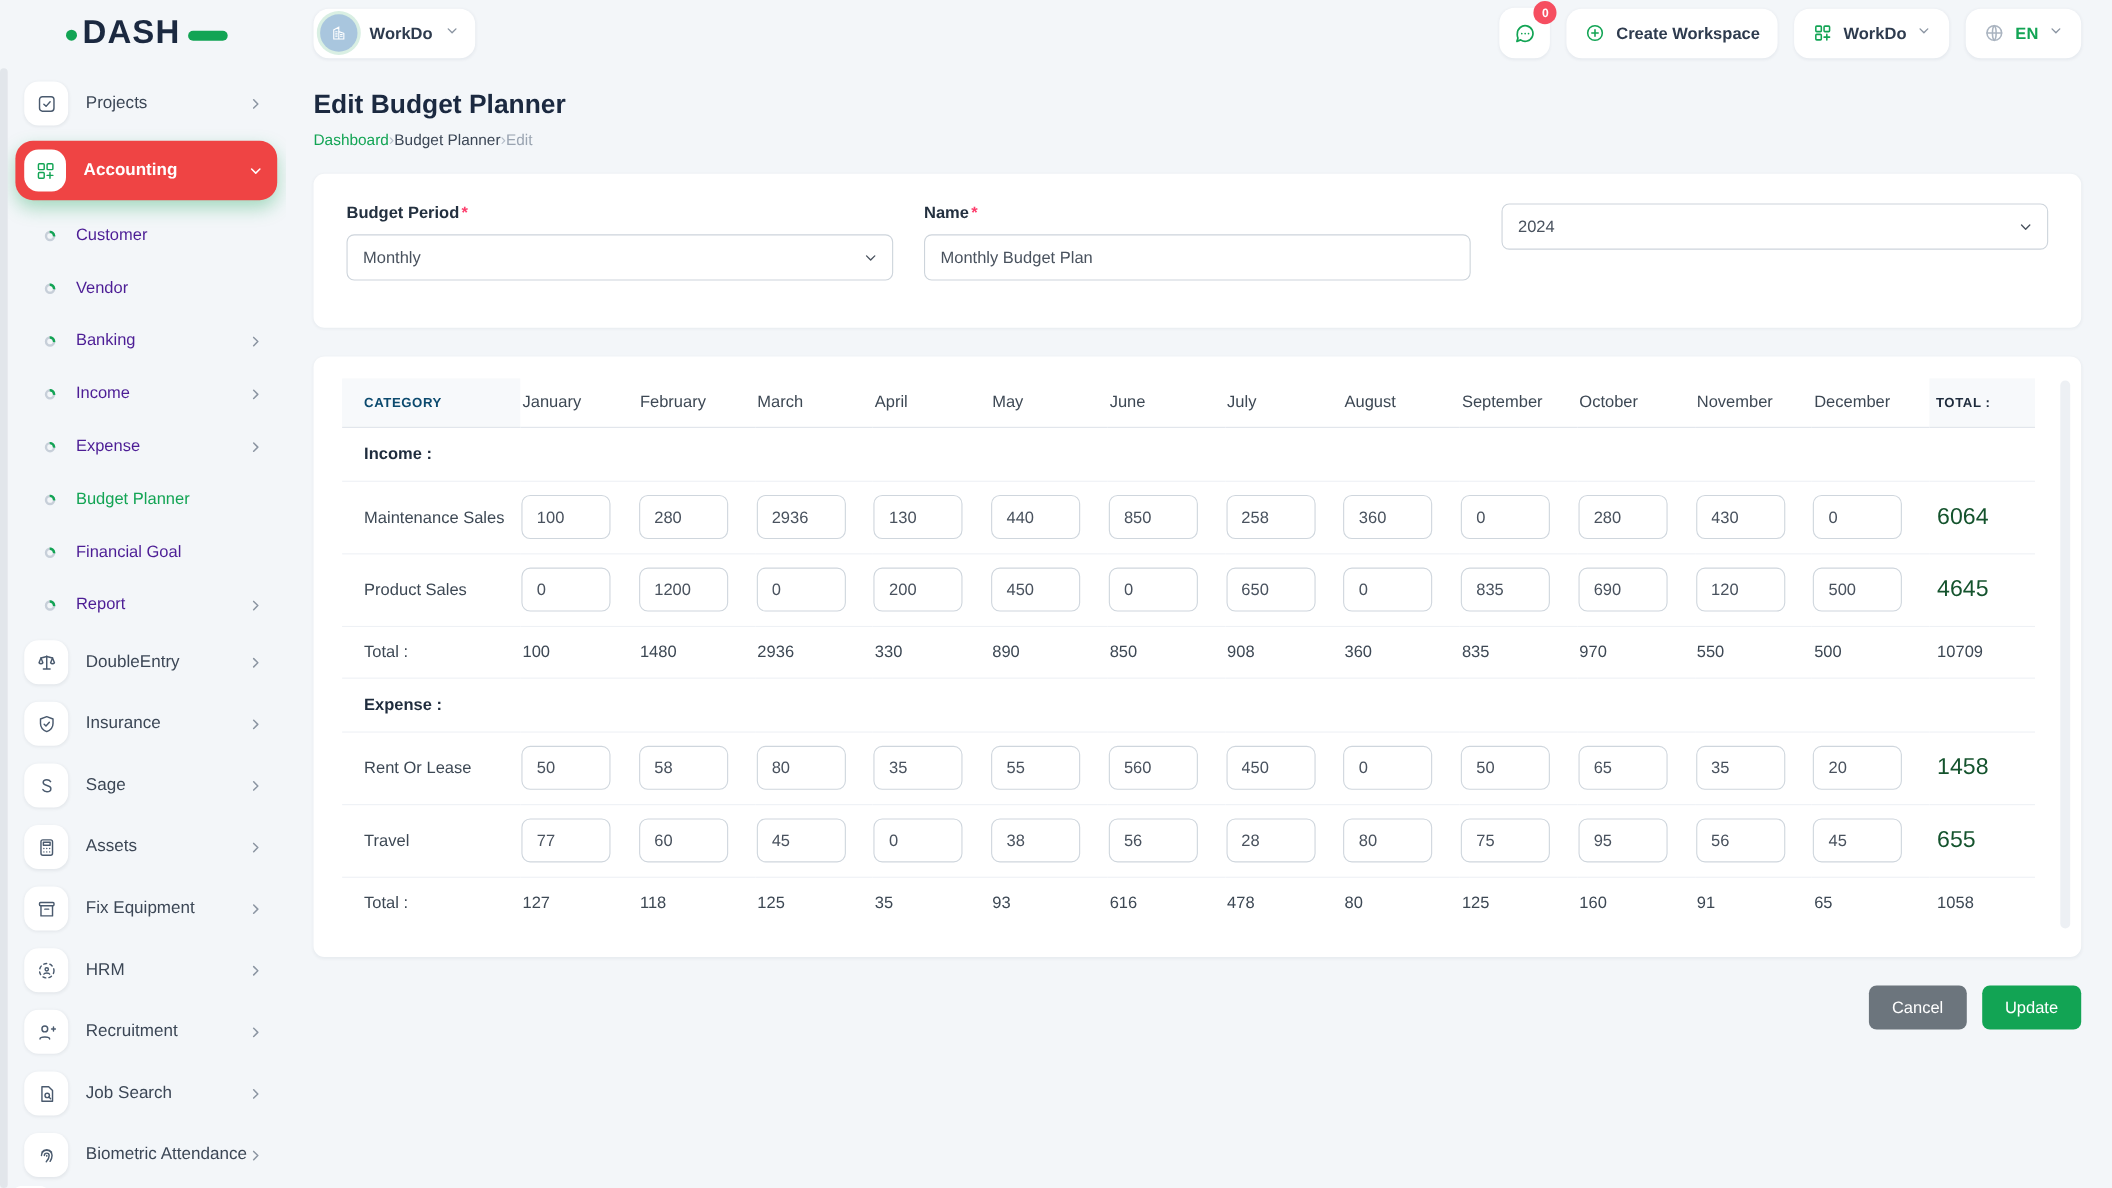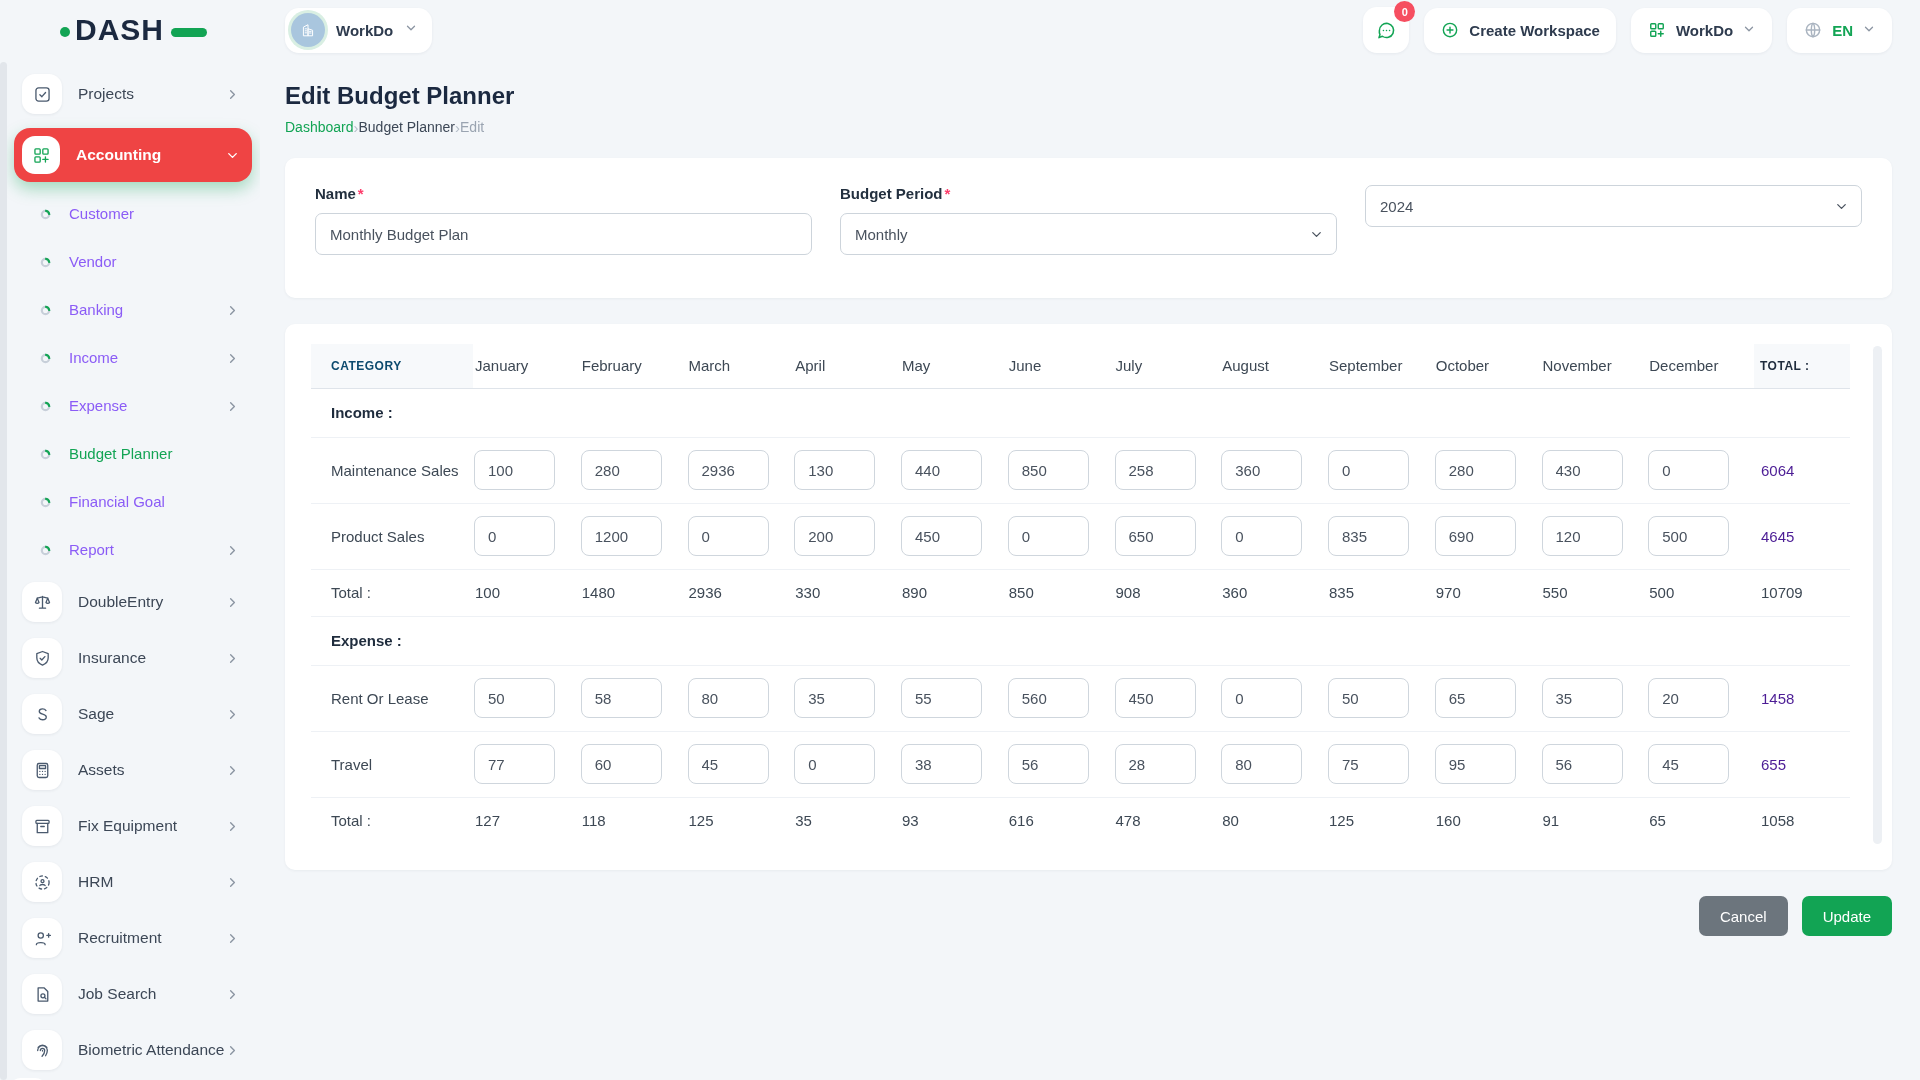--- a/index.html
+++ b/index.html
@@ -25,21 +25,21 @@
   .icon-box svg { width:21px; height:21px; fill:none; stroke:currentColor; stroke-width:1.5; stroke-linecap:round; stroke-linejoin:round; }
   .nav-label { flex:1; line-height:1.25; }
   .chev { display:flex; }
   .chev svg { width:15px; height:15px; fill:none; stroke:#8b95a2; stroke-width:2.2; stroke-linecap:round; stroke-linejoin:round; }
 
   .nav-item.main.active { background:#ef4444; border-radius:16px; min-height:54px; color:#fff; font-weight:700;
                           box-shadow:0 7px 16px rgba(18,164,84,.35); margin:6px 0 8px 0; }
   .nav-item.main.active .icon-box { color:#12A454; width:38px; height:38px; box-shadow:none; }
   .nav-item.main.active .chev svg { stroke:#fff; }
 
-  .nav-item.sub { height:48px; padding:0 12px 0 26px; font-size:15px; color:#8b5cf6; }
+  .nav-item.sub { height:48px; padding:0 12px 0 26px; font-size:15px; color:#4c1d95; }
   .nav-item.sub.active { color:#12A454; }
   .donut { display:flex; margin-right:18px; flex:none; }
   .donut svg { width:11px; height:11px; }
   .donut .ring { fill:none; stroke:#c7cfd9; stroke-width:2.4; }
   .donut .arc { fill:none; stroke:#12A454; stroke-width:2.4; stroke-dasharray:7 19; transform:rotate(-95deg); transform-origin:center; }
   .partial-item { height:8px; overflow:hidden; padding-left:8px; }
   .partial-item .icon-box { border-radius:13px 13px 0 0; box-shadow:none; }
 
   
   .main-col { flex:1; padding:0 28px 0 25px; display:flex; flex-direction:column; }
@@ -91,21 +91,21 @@
   th,td { text-align:left; padding:0; }
   thead th { height:44px; font-size:15px; font-weight:400; color:#3d4854; border-bottom:1px solid #dfe4ea; padding-left:2px; }
   th.cat-h { background:#f7f9fb; font-size:12px; font-weight:700; letter-spacing:.5px; color:#0c4a6e; padding-left:20px; }
   th.tot-h { background:#f7f9fb; font-size:12px; font-weight:700; letter-spacing:.5px; color:#1f2c3d; padding-left:6px; }
   tr.sec td { height:49px; font-size:15px; font-weight:700; color:#1f2c3d; padding-left:20px; border-bottom:1px solid #eef1f5; }
   tr.data td { height:66px; border-bottom:1px solid #eef1f5; }
   td.lbl { padding-left:20px; font-size:15px; color:#3d4854; }
   td.m-cell { padding-left:1px; }
   .cell-in { width:81px; height:40px; border:1px solid #cfd6dd; border-radius:8px; font-size:15px; color:#49525e;
              padding:0 6px 0 13px; background:#fff; font-family:inherit; outline:none; }
-  td.tot { font-size:15px; color:#4c1d95; padding-left:7px; }
+  td.tot { font-size:21px; color:#14532d; padding-left:7px; }
   tr.trow td { height:47px; font-size:15px; color:#3d4854; border-bottom:1px solid #eef1f5; }
   tr.trow td.tval { padding-left:2px; }
   tbody tr:last-child td { border-bottom:none; }
 
   .actions { display:flex; justify-content:flex-end; gap:14px; margin-top:26px; }
   .btn { border:none; border-radius:7px; height:40px; padding:0 21px; font-size:15px; color:#fff; font-family:inherit; cursor:pointer; }
   .btn-cancel { background:#6c757d; }
   .btn-update { background:#12A454; }
 </style>
 </head>
@@ -441,38 +441,38 @@
       <h1 class="page-title">Edit Budget Planner</h1>
       <div class="breadcrumb">
         <span class="bc-link">Dashboard</span>
         <span class="bc-sep">›</span>
         <span class="bc-mid">Budget Planner</span>
         <span class="bc-sep">›</span>
         <span class="bc-cur">Edit</span>
       </div>
 
       <section class="card form-card">
-        <div class="field">
-          <label class="field-label">
-            <span>Name</span><span class="req">*</span>
-          </label>
-          <input class="tbox" value="Monthly Budget Plan" style="">
-        </div>
         <div class="field">
           <label class="field-label">
             <span>Budget Period</span><span class="req">*</span>
           </label>
           <div class="sbox-wrap">
             <span>Monthly</span>
             <span class="sbox-chev">
                 <svg viewBox="0 0 24 24">
                   <path d="M6 9l6 6 6-6"></path>
                 </svg>
               </span>
           </div>
+        </div>
+        <div class="field">
+          <label class="field-label">
+            <span>Name</span><span class="req">*</span>
+          </label>
+          <input class="tbox" value="Monthly Budget Plan" style="">
         </div>
         <div class="field">
           <div class="sbox-wrap">
             <span>2024</span>
             <span class="sbox-chev">
                 <svg viewBox="0 0 24 24">
                   <path d="M6 9l6 6 6-6"></path>
                 </svg>
               </span>
           </div>

